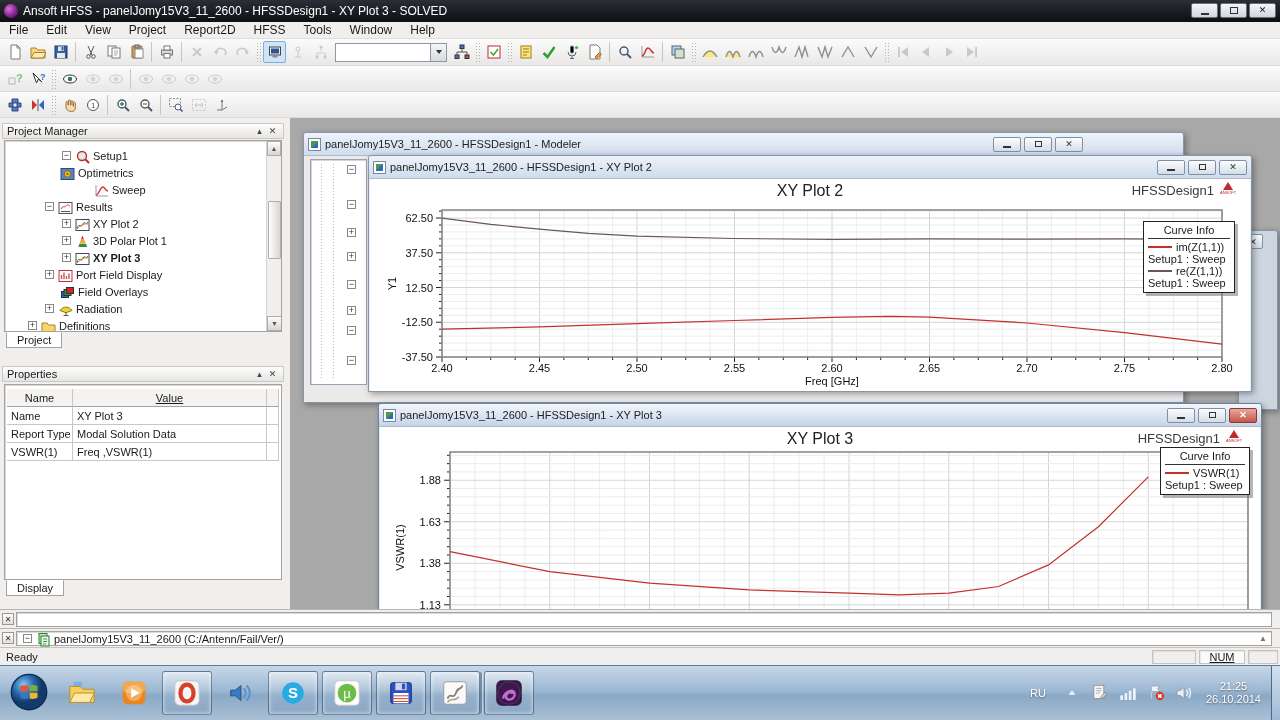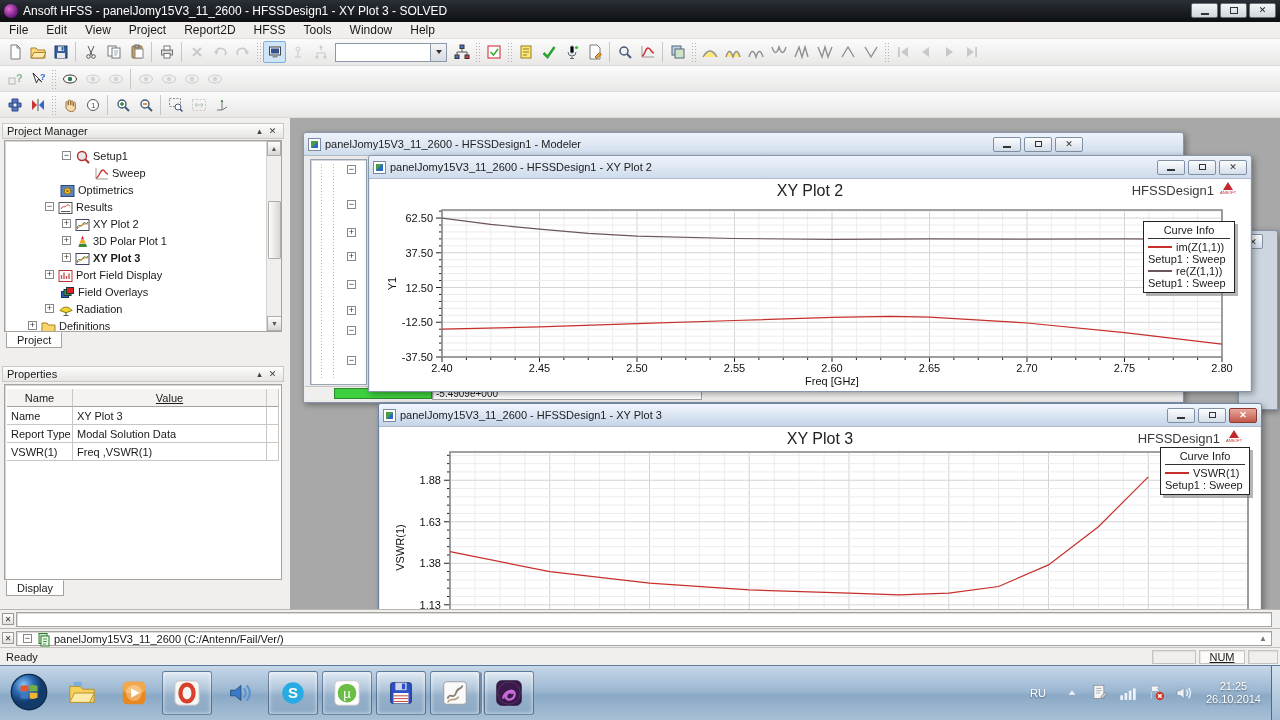--- a/index.html
+++ b/index.html
@@ -513,36 +513,36 @@
     <div class="inset abs" style="left:4px;top:22px;width:278px;height:192px;overflow:hidden;">
       <div id="ptree" style="padding-top:6px;">
           <div class="tree-row" style="padding-left: 57px;">
             <span class="expander">−</span>
             <span class="ticon"><svg width="16" height="16" viewBox="0 0 16 16">
                 <circle cx="7" cy="7" r="4.5" fill="#e8e8e8" stroke="#b03030" stroke-width="1.4"></circle>
                 <path d="M10.5 10.5L14 14" stroke="#b03030" stroke-width="2"></path>
               </svg></span>
             <span class="lbl">Setup1</span>
           </div>
-          <div class="tree-row" style="padding-left: 74px;">
-            <span style="width: 11px; display: inline-block;"></span>
-            <span class="ticon"><svg width="16" height="16" viewBox="0 0 16 16">
-                <path d="M2 13h12M2 13V2" stroke="#999" fill="none"></path>
-                <path d="M2 12c3 0 4-8 7-8 2 0 2 4 5 4" stroke="#c33" fill="none" stroke-width="1.4"></path>
-              </svg></span>
-            <span class="lbl">Sweep</span>
-          </div>
           <div class="tree-row" style="padding-left: 40px;">
             <span style="width: 11px; display: inline-block;"></span>
             <span class="ticon"><svg width="16" height="16" viewBox="0 0 16 16">
                 <rect x="1" y="2.5" width="13" height="11" fill="#5b83c4" stroke="#2a4a7a"></rect>
                 <circle cx="7.5" cy="8" r="3.2" fill="#f3c12e" stroke="#8a6a10"></circle>
                 <circle cx="7.5" cy="8" r="1.2" fill="#8a6a10"></circle>
               </svg></span>
             <span class="lbl">Optimetrics</span>
+          </div>
+          <div class="tree-row" style="padding-left: 74px;">
+            <span style="width: 11px; display: inline-block;"></span>
+            <span class="ticon"><svg width="16" height="16" viewBox="0 0 16 16">
+                <path d="M2 13h12M2 13V2" stroke="#999" fill="none"></path>
+                <path d="M2 12c3 0 4-8 7-8 2 0 2 4 5 4" stroke="#c33" fill="none" stroke-width="1.4"></path>
+              </svg></span>
+            <span class="lbl">Sweep</span>
           </div>
           <div class="tree-row" style="padding-left: 40px;">
             <span class="expander">−</span>
             <span class="ticon"><svg width="16" height="16" viewBox="0 0 16 16">
                 <rect x="1" y="2.5" width="13" height="11" fill="#fff" stroke="#555"></rect>
                 <path d="M3 9c2-4 3-1 5-3s2-1 4 0" stroke="#c33" fill="none"></path>
                 <path d="M3 11.5h9" stroke="#555"></path>
               </svg></span>
             <span class="lbl">Results</span>
           </div>
@@ -683,26 +683,20 @@
               <span class="expander" style="position: absolute; left: 36px; top: 40px;">−</span>
               <span class="expander" style="position: absolute; left: 36px; top: 68px;">+</span>
               <span class="expander" style="position: absolute; left: 36px; top: 92px;">+</span>
               <span class="expander" style="position: absolute; left: 36px; top: 120px;">−</span>
               <span class="expander" style="position: absolute; left: 36px; top: 146px;">+</span>
               <span class="expander" style="position: absolute; left: 36px; top: 166px;">−</span>
               <span class="expander" style="position: absolute; left: 36px; top: 196px;">−</span>
             </div>
         </div>
 
-        <div class="abs" style="left:0;bottom:2px;height:14px;width:100%;background:#f0efee;border-top:1px solid #c5c2bf;">
-          <div class="abs" style="left:29px;top:1px;width:98px;height:11px;background:#3ecf3e;border:1px solid #2a8a2a;"></div>
-          <div class="abs dockfield" style="left:127px;top:0;width:270px;height:13px;font-size:10px;padding:0 3px;overflow:hidden;">
-            <span>-5.4909e+000</span>
-          </div>
-        </div>
       </div>
     </div>
 
     <div class="cwin" style="left:78px;top:37px;width:884px;height:237px;">
       <div class="cbar">
         <span class="win-ico">
             <i></i>
           </span>
         <span class="ctit">panelJomy15V3_11_2600 - HFSSDesign1 - XY Plot 2</span>
         <span class="cbtns">

